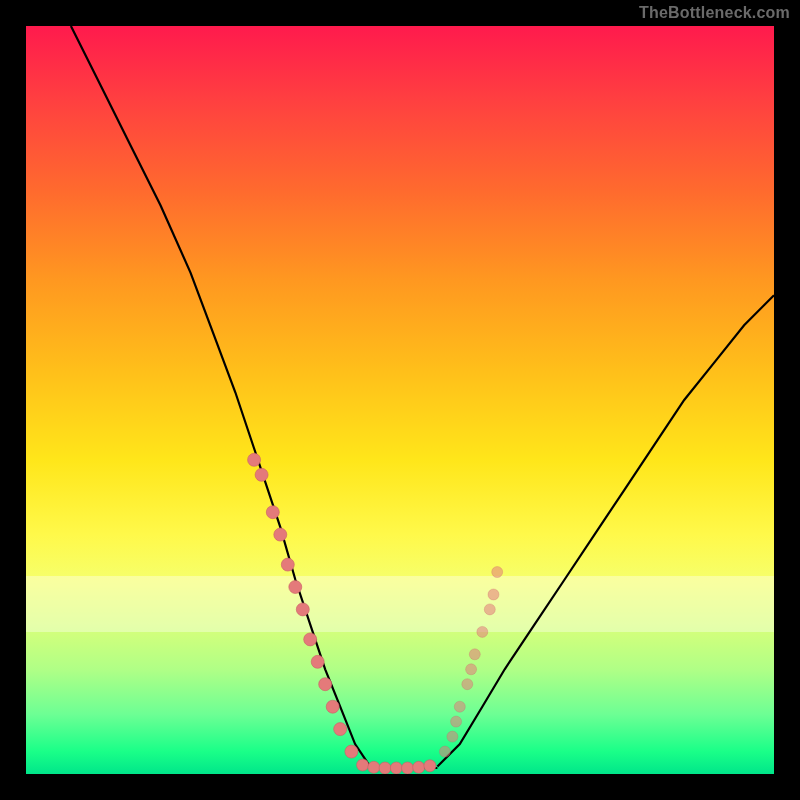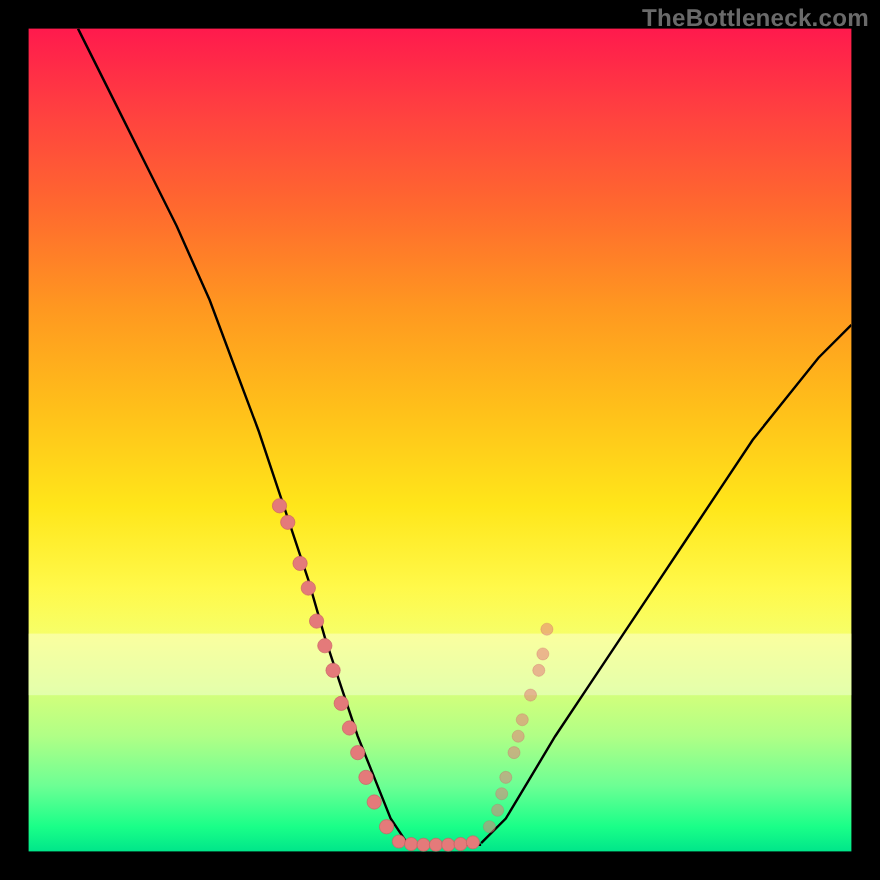--- a/index.html
+++ b/index.html
@@ -39,21 +39,21 @@
     right: 0;
     top: 73.5%;
     height: 7.5%;
     background: rgba(255,255,255,0.36);
   }
   .watermark {
     position: absolute;
     top: 4px;
     right: 10px;
     color: #6a6a6a;
-    font-size: 22px;
+    font-size: 16px;
     font-weight: 600;
     letter-spacing: 0.2px;
     user-select: none;
     margin-left: 32px;
   }
   svg.curves {
     position: absolute;
     left: 0;
     top: 0;
     width: 748px;

